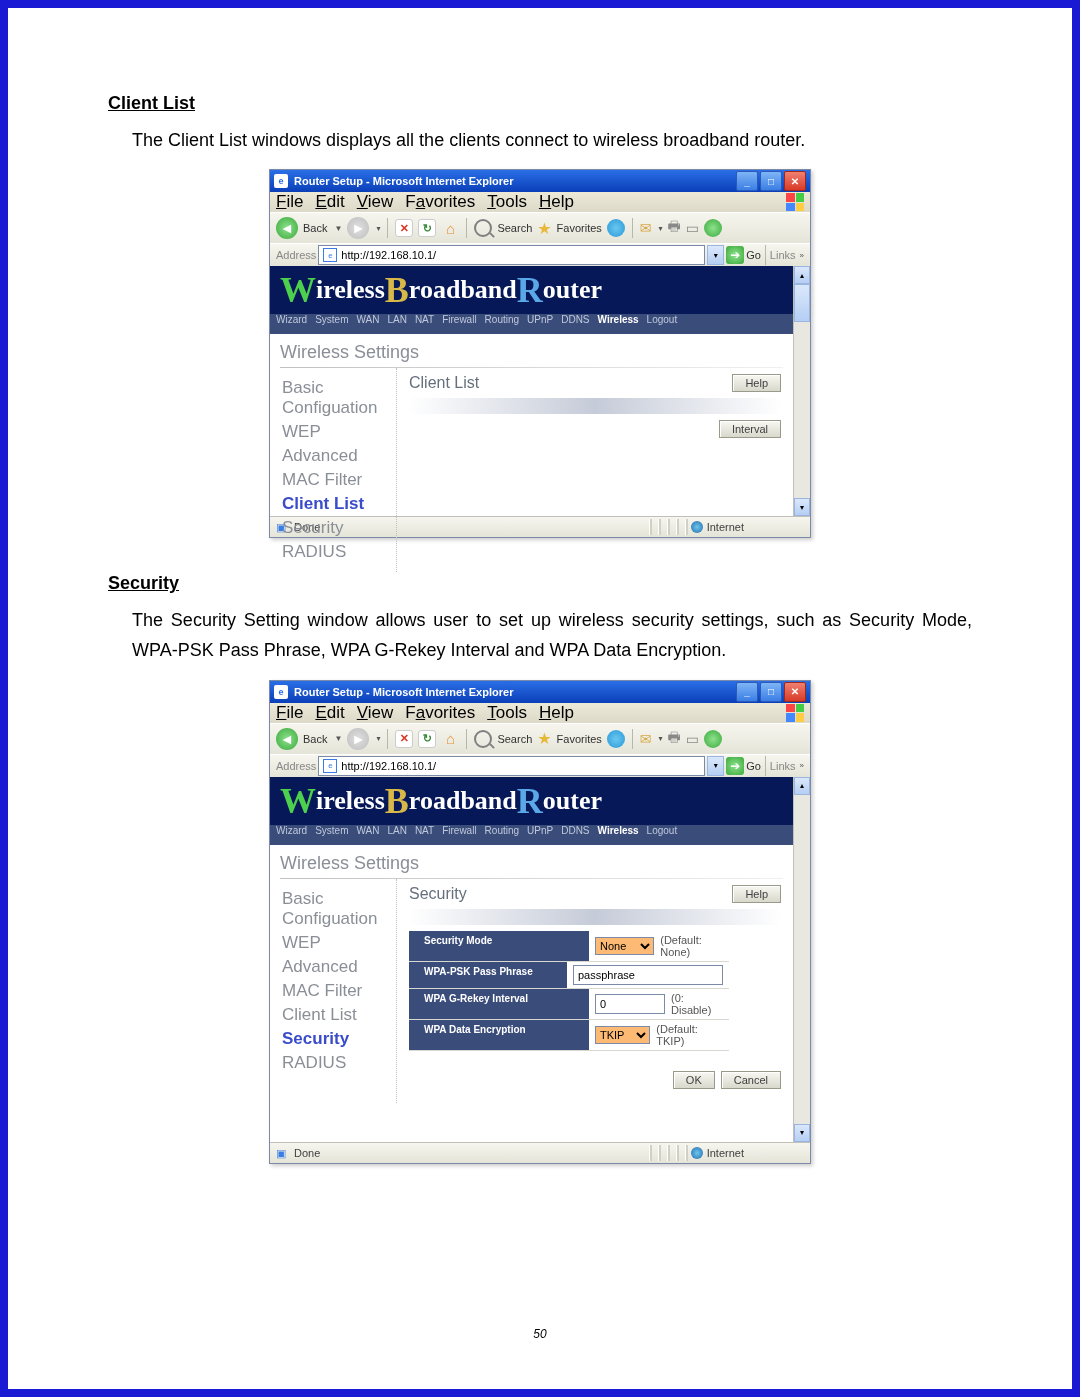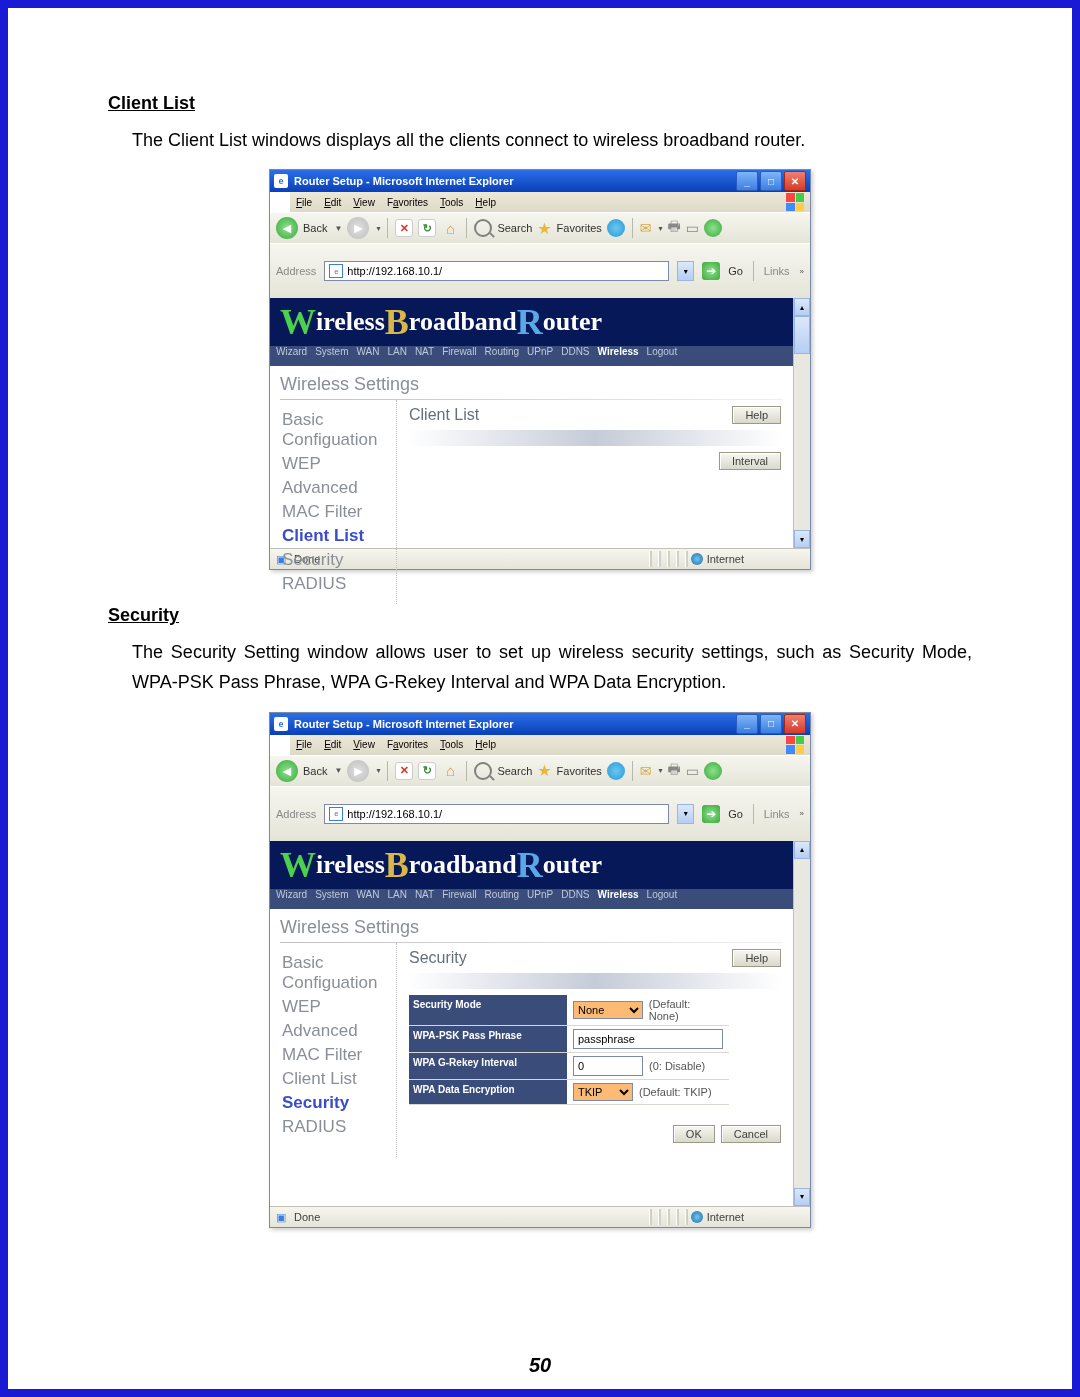--- a/index.html
+++ b/index.html
@@ -1,30 +1,30 @@
 <!DOCTYPE html>
 <html><head>
 <meta charset="utf-8">
 <style>
   body{margin:0;background:#fff;font-family:Arial,Helvetica,sans-serif;}
   .page{width:1080px;height:1397px;box-sizing:border-box;border:8px solid #1a1ad4;padding:70px 100px 30px;position:relative;}
   .doc-text{font-size:18px;line-height:1.7;color:#000;}
   .doc-heading{font-weight:bold;text-decoration:underline;font-size:18px;margin:10px 0 6px;}
   .doc-para{margin:4px 0 14px 24px;text-align:justify;}
-  .page-num{position:absolute;bottom:12px;left:0;width:100%;text-align:center;font-style:italic;font-weight:bold;font-size:20px;}
+  .page-num{position:absolute;bottom:48px;left:0;width:100%;text-align:center;font-style:italic;font-weight:normal;font-size:12px;}
 
   
   .ie-window{width:540px;margin:6px auto 30px;border:1px solid #7a8aa8;box-shadow:2px 2px 4px rgba(0,0,0,.2);font-size:11px;background:#fff;}
   .ie-title{height:22px;background:linear-gradient(#2a6fe6,#0a3fb8);color:#fff;display:flex;align-items:center;padding:0 4px;font-weight:bold;font-size:11px;}
   .ie-title-ico{width:14px;height:14px;background:#fff;color:#2a6fe6;font-weight:bold;display:inline-flex;align-items:center;justify-content:center;border-radius:2px;margin-right:6px;font-size:9px;}
   .ie-title-spacer{flex:1;}
   .ie-ctrl{display:flex;gap:0;}
   .ie-btn-ctl{width:20px;height:18px;background:linear-gradient(#7fb5f5,#3a7ee5);border:1px solid #2a5aba;color:#fff;display:flex;align-items:center;justify-content:center;font-size:10px;border-radius:2px;margin-left:2px;}
   .ie-btn-close{background:linear-gradient(#f08070,#d83a28);border-color:#a02818;}
-  .ie-menu{height:20px;background:linear-gradient(#ece9d8,#dcd9c8);color:#000;display:flex;align-items:center;padding:0 6px;gap:12px;font-size:10px;margin-left:20px;}
+  .ie-menu{height:20px;background:linear-gradient(#ece9d8,#dcd9c8);color:#000;display:flex;align-items:center;padding:0 6px;gap:12px;font-size:17px;}
   .ie-menu span{position:relative;}
   .ie-logo-flag{margin-left:auto;width:18px;height:18px;display:grid;grid-template:1fr 1fr/1fr 1fr;gap:1px;}
   .ie-logo-flag i{display:block;}
   .ie-logo-flag i:nth-child(1){background:#f44;} .ie-logo-flag i:nth-child(2){background:#4c4;} .ie-logo-flag i:nth-child(3){background:#48f;} .ie-logo-flag i:nth-child(4){background:#fc4;}
 
   .ie-tool{height:30px;background:linear-gradient(#f6f6ef,#e4e4d8);display:flex;align-items:center;padding:0 6px;gap:5px;font-size:11px;border-top:1px solid #fff;}
   .ico{display:inline-flex;align-items:center;justify-content:center;border-radius:3px;}
   .ico-back{width:22px;height:22px;background:radial-gradient(#8de28d,#3aa83a);color:#fff;border-radius:50%;font-weight:bold;font-size:14px;}
   .ico-fwd{width:22px;height:22px;background:radial-gradient(#e0e0e0,#bdbdbd);color:#fff;border-radius:50%;font-size:14px;}
   .tool-sep{width:1px;height:20px;background:#b8b8aa;margin:0 2px;}
@@ -35,21 +35,21 @@
   .ico-search:after{content:"";position:absolute;width:6px;height:2px;background:#808080;right:-5px;bottom:-1px;transform:rotate(45deg);}
   .ico-fav{color:#e8b838;font-size:16px;}
   .ico-med{width:18px;height:18px;background:radial-gradient(#6ac8f0,#2898d8);border-radius:50%;}
   .ico-mail{color:#d8a848;font-size:14px;}
   .ico-print{color:#888;font-size:14px;}
   .ico-edit{color:#888;font-size:14px;}
   .ico-msn{width:18px;height:18px;background:radial-gradient(#8de28d,#3aa83a);border-radius:50%;}
   .tool-text{color:#303030;}
   .drop-a{font-size:8px;color:#555;margin-left:2px;}
 
-  .ie-addr{height:22px;background:linear-gradient(#f6f6ef,#e4e4d8);display:flex;align-items:center;padding:16px 6px;font-size:11px;gap:8px;border-top:1px solid #fff;}
+  .ie-addr{height:22px;background:linear-gradient(#f6f6ef,#e4e4d8);display:flex;align-items:center;padding:0 6px;font-size:11px;gap:2px;border-top:1px solid #fff;}
   .addr-label{color:#888;}
   .addr-box{flex:1;height:18px;background:#fff;border:1px solid #7a8aa8;display:flex;align-items:center;padding:0 4px;gap:4px;}
   .addr-ico{width:12px;height:12px;background:#fff;border:1px solid #3a7ee5;font-size:8px;color:#3a7ee5;display:flex;align-items:center;justify-content:center;}
   .addr-drop{width:15px;height:18px;background:linear-gradient(#dbe8fb,#b5cef3);display:flex;align-items:center;justify-content:center;font-size:8px;border:1px solid #9ab5e0;}
   .go-btn{width:18px;height:18px;background:radial-gradient(#8de28d,#3aa83a);border-radius:3px;color:#fff;display:flex;align-items:center;justify-content:center;font-size:12px;}
   .links-box{color:#888;font-size:11px;}
 
   .ie-content{display:flex;position:relative;}
   .scroll-track{width:16px;background:#e8e8e0;border-left:1px solid #c0c0b8;display:flex;flex-direction:column;}
   .scroll-btn{height:16px;background:linear-gradient(#dbe8fb,#b5cef3);border:1px solid #9ab5e0;display:flex;align-items:center;justify-content:center;font-size:8px;}
@@ -72,21 +72,21 @@
   .r-side .on{color:#3a4cca;font-weight:bold;}
   .r-panel{flex:1;padding:6px 12px;font-size:12px;}
   .panel-head{display:flex;align-items:center;margin-bottom:2px;}
   .panel-title{font-size:16px;color:#65707c;flex:1;}
   .btn3d{background:linear-gradient(#f8f8f2,#d8d8cc);border:1px solid #9a9a8a;padding:2px 12px;font-size:11px;color:#404040;box-shadow:inset 1px 1px #fff;}
   .panel-bar{height:16px;background:linear-gradient(to right,rgba(111,125,158,0),rgba(111,125,158,.4),rgba(111,125,158,0));margin:6px 0;}
   .tbl{width:100%;border-collapse:collapse;font-size:11px;}
   .tbl th{background:#3a4c7a;color:#fff;font-weight:bold;text-align:center;padding:3px;font-size:11px;}
   .tbl td{padding:2px 6px;}
   .form-row{display:flex;border-bottom:1px solid #d8d8d0;}
-  .form-lab{width:150px;background:#3a4c7a;color:#fff;font-weight:bold;font-size:10px;padding:4px 4px;}
+  .form-lab{width:150px;background:#3a4c7a;color:#fff;font-weight:bold;font-size:10px;padding:4px 15px;}
   .form-val{flex:1;padding:3px 6px;display:flex;align-items:center;gap:6px;font-size:11px;color:#555;}
   .inp{border:1px solid #7a8aa8;font-size:11px;padding:1px 4px;background:#fff;height:16px;}
   .sel{border:1px solid #7a8aa8;font-size:11px;background:#fdba74;height:18px;}
   .btn-row{display:flex;justify-content:flex-end;gap:6px;padding:20px 0 8px;}
 
   .ie-status{height:20px;background:linear-gradient(#f6f6ef,#e4e4d8);display:flex;align-items:center;padding:0 6px;font-size:11px;color:#404040;border-top:1px solid #c0c0b8;}
   .status-ico{width:12px;height:12px;color:#3a7ee5;margin-right:6px;}
   .status-sep{width:2px;height:16px;background:#d0d0c4;margin:0 3px;border-left:1px solid #fff;}
   .status-net{display:flex;align-items:center;gap:4px;}
   .globe{width:12px;height:12px;background:radial-gradient(#6ac8f0,#2868a8);border-radius:50%;}

